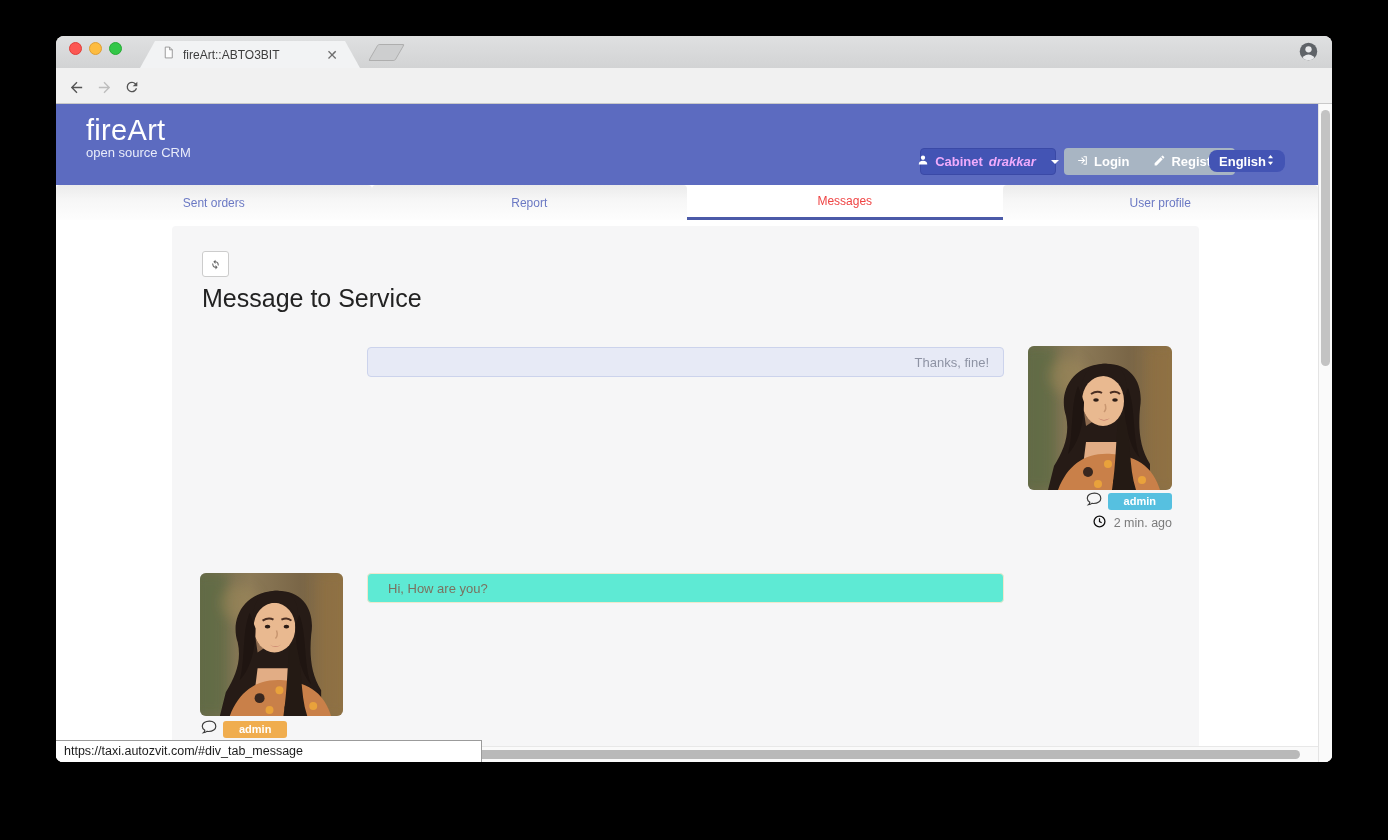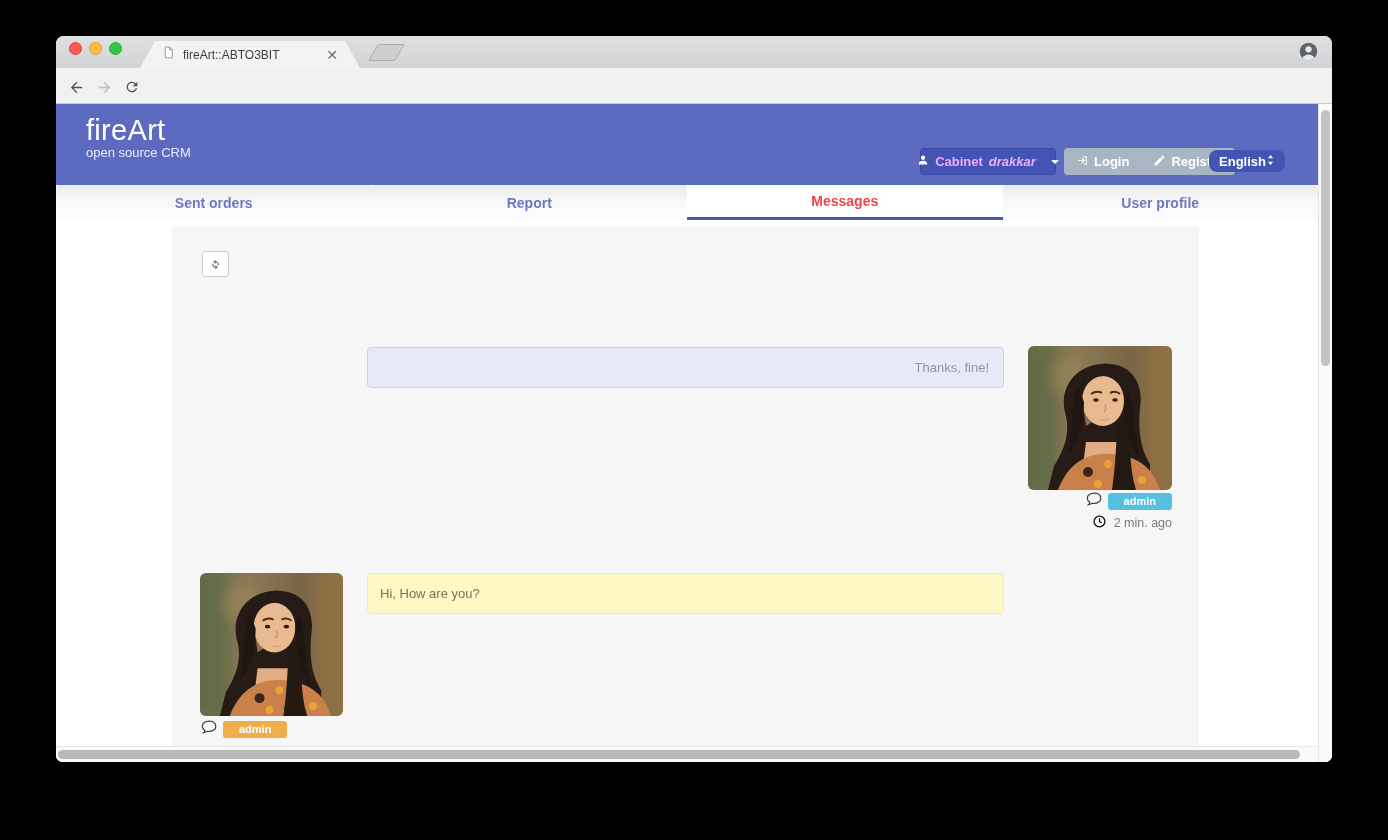--- a/index.html
+++ b/index.html
@@ -56,36 +56,36 @@
     border-top:4px solid #fff;margin-left:9px;}
   .auth-group{position:absolute;left:1008px;top:44px;height:27px;background:#a8b5c3;border-radius:4px;
     display:flex;align-items:center;color:#fff;font-size:13px;font-weight:bold;}
   .auth-seg{display:flex;align-items:center;gap:5px;padding:0 12px;cursor:pointer;height:100%;}
   .lang-select{position:absolute;left:1153px;top:46px;width:76px;height:22px;background:#4354b4;
     border-radius:8px;color:#fff;font-size:13px;font-weight:bold;display:flex;align-items:center;
     padding:0 7px;justify-content:center;cursor:pointer;}
 
   
   .nav-tabs{position:absolute;left:0;top:81px;width:1262px;height:35px;display:flex;}
-  .nav-tab{flex:1;display:flex;align-items:center;justify-content:center;font-size:14px;color:#6b79c4;
+  .nav-tab{flex:1;display:flex;align-items:center;justify-content:center;font-size:12px;color:#6b79c4;
     background:linear-gradient(180deg,#ebebeb 0,#f7f7f7 45%,#fdfdfd 100%);
-    border-radius:4px 4px 0 0;cursor:pointer;font-weight:bold;}
+    border-radius:4px 4px 0 0;cursor:pointer;}
   .nav-tab.active{background:#fff;border-bottom:3px solid #4b5aa8;color:#ef4444;}
 
   
   .msg-panel{position:absolute;left:116px;top:122px;width:1027px;height:522px;background:#f6f6f7;border-radius:4px;}
   .refresh-btn{position:absolute;left:30px;top:25px;width:27px;height:26px;background:#fff;
     border:1px solid #ccc;border-radius:3px;display:flex;align-items:center;justify-content:center;cursor:pointer;}
   .panel-title{position:absolute;left:30px;top:58px;font-size:25px;font-weight:500;color:#222;}
-  .bubble{position:absolute;width:637px;height:41px;border-radius:4px;font-size:13px;
+  .bubble{position:absolute;width:637px;height:30px;border-radius:4px;font-size:13px;
     display:flex;align-items:center;}
   .bubble.right-msg{left:195px;top:121px;background:#e7eaf6;border:1px solid #ccd3ec;
     justify-content:flex-end;padding-right:14px;color:#8e93a4;}
-  .bubble.left-msg{left:195px;top:347px;background:#fef9c3;border:1px solid #efe8cd;
-    padding-left:12px;color:#7a7260;}
+  .bubble.left-msg{left:195px;top:347px;background:#5eead4;border:1px solid #efe8cd;
+    padding-left:20px;color:#7a7260;}
   .avatar{position:absolute;width:144px;height:144px;border-radius:6px;overflow:hidden;}
   .avatar.a1{left:856px;top:120px;}
   .avatar.a2{left:28px;top:347px;width:143px;height:143px;}
   .avatar svg{width:100%;height:100%;display:block;}
   .meta-row{position:absolute;display:flex;align-items:center;gap:5px;}
   .meta1{left:856px;top:266px;width:144px;justify-content:flex-end;}
   .time1{left:856px;top:289px;width:144px;justify-content:flex-end;color:#7b7b7b;font-size:12.5px;gap:8px;}
   .meta2{left:29px;top:494px;}
   .badge{font-size:11px;font-weight:bold;color:#fff;padding:2px 16px 3px;border-radius:3px;}
   .badge.cyan{background:#56c0e0;}
@@ -299,20 +299,21 @@
           <span>User profile</span>
         </div>
       </div>
 
       <div class="msg-panel">
         <div class="refresh-btn">
           <svg width="13" height="13" viewBox="0 0 24 24">
               <path fill="#666" d="M12 6V3L8 7l4 4V8a4 4 0 0 1 3.86 5.03l1.55 1.55A6 6 0 0 0 12 6zm0 10a4 4 0 0 1-3.86-5.03L6.59 9.42A6 6 0 0 0 12 18v3l4-4-4-4v3z"></path>
             </svg>
         </div>
+        <div class="panel-title">Message to Service</div>
 
         <div class="bubble right-msg">
           <span>Thanks, fine!</span>
         </div>
         <div class="avatar a1">
           <svg viewBox="0 0 144 144">
               <use href="#avatar-art"></use>
             </svg>
         </div>
         <div class="meta-row meta1">
@@ -351,15 +352,16 @@
         </div>
       </div>
     </div>
 
     <div class="vscroll">
       <div class="vthumb"></div>
     </div>
     <div class="hscroll">
       <div class="hthumb"></div>
     </div>
+    <div class="statusbar">https://taxi.autozvit.com/#div_tab_message</div>
   </div>
 
 </div>
 
 </body></html>

